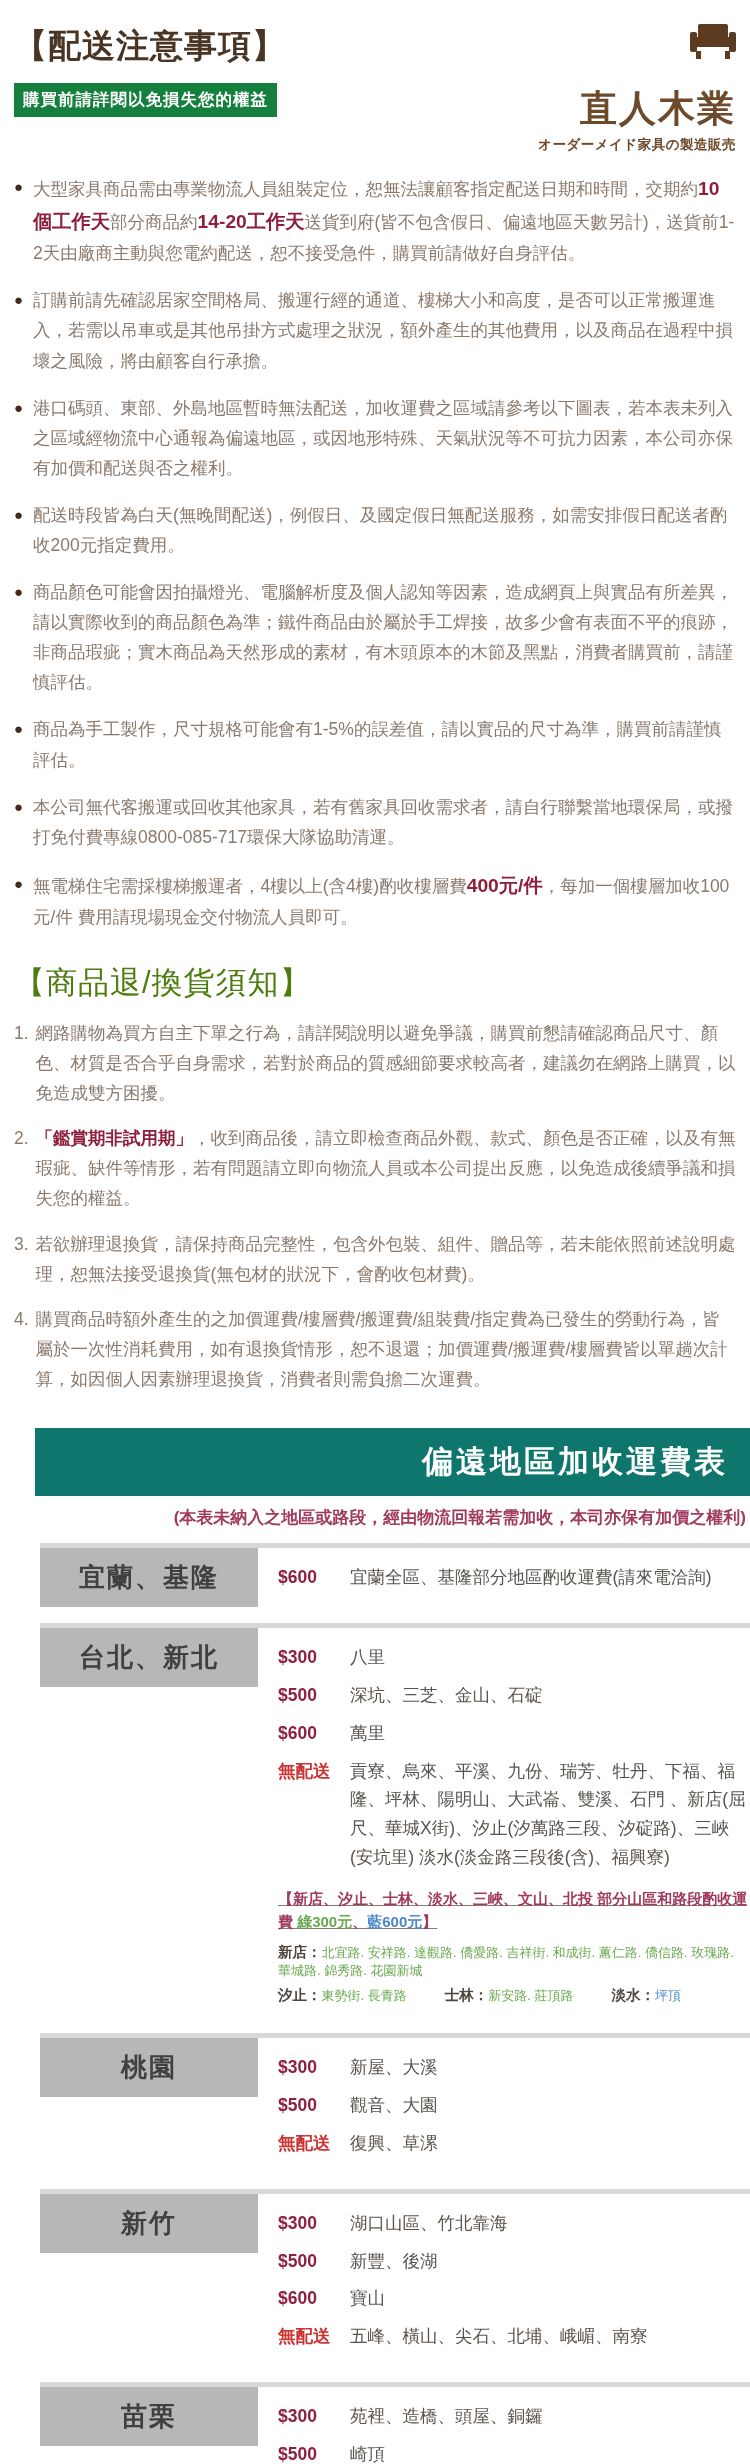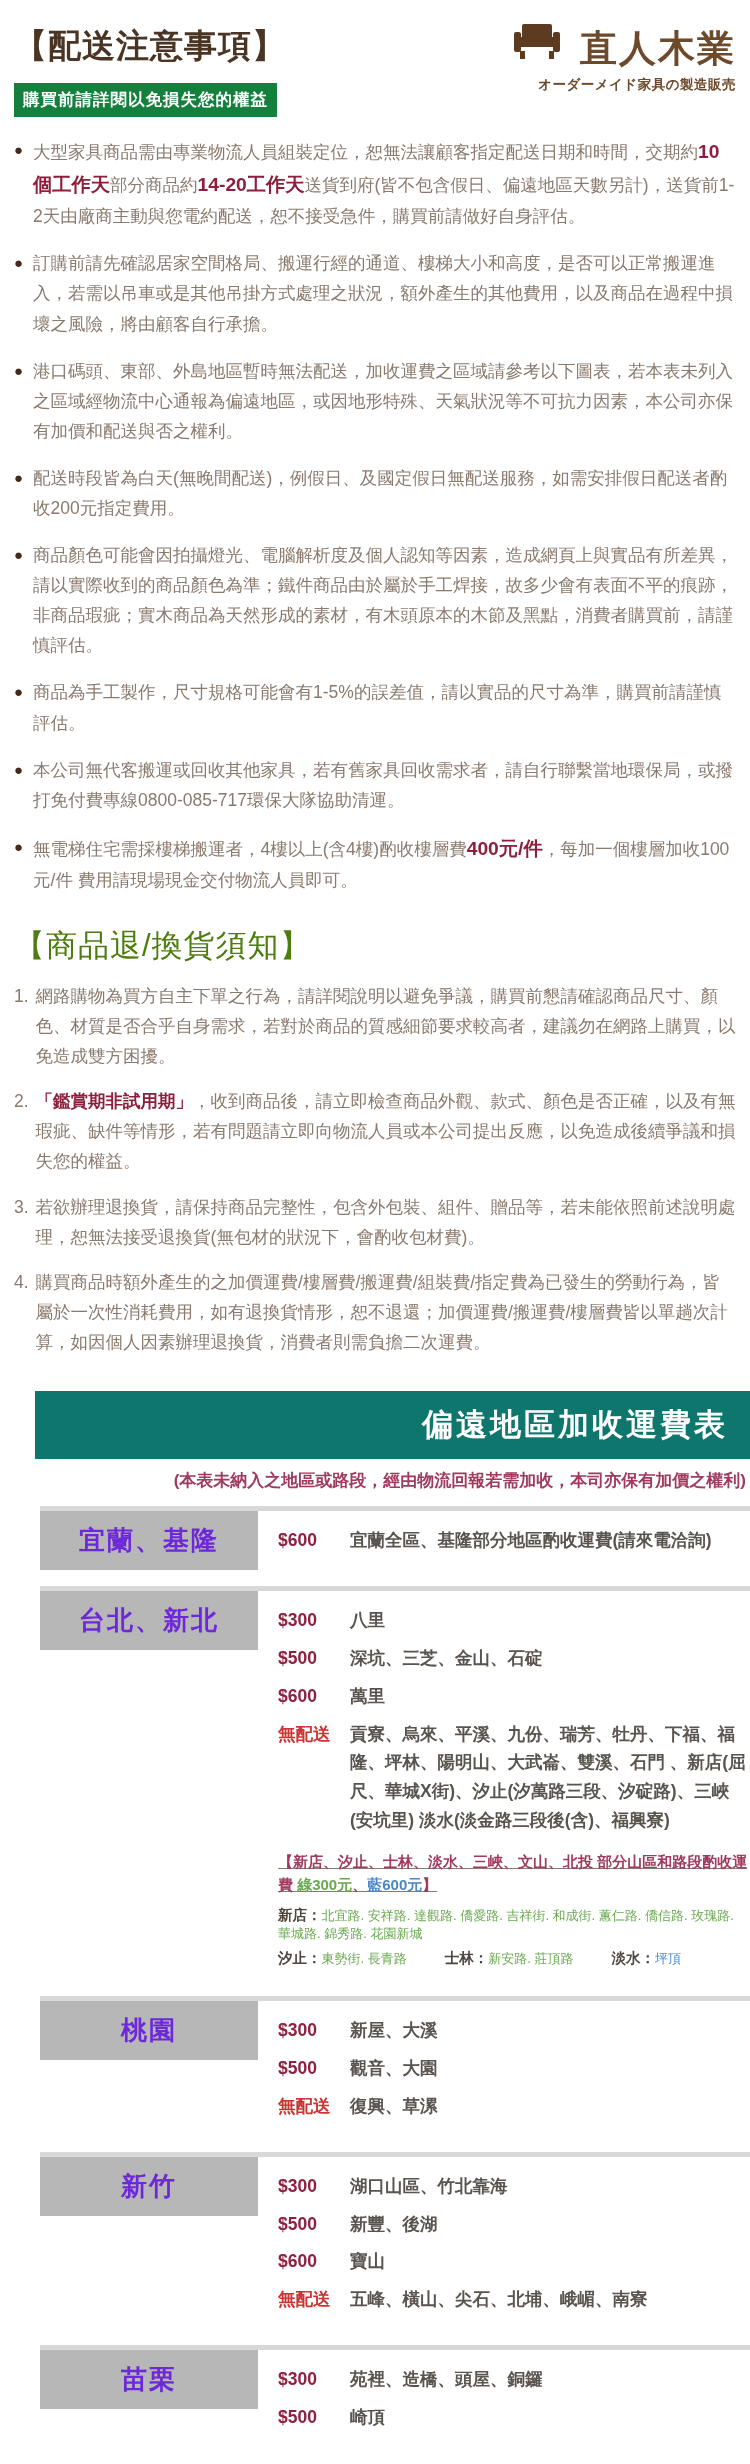--- a/index.html
+++ b/index.html
@@ -5,21 +5,21 @@
   html,body{margin:0;padding:0;background:#fff;}
   body{width:750px;font-family:"Liberation Sans","DejaVu Sans",sans-serif;color:#8a7a6d;}
   .page{padding:14px 0 34px 0;}
 
   
   .header{display:flex;justify-content:space-between;align-items:flex-start;padding:10px 14px 2px 14px;}
   .title-wrap{display:flex;align-items:center;gap:8px;flex-wrap:wrap;max-width:480px;}
   .main-title{font-size:33px;font-weight:bold;color:#4a3423;letter-spacing:1px;white-space:nowrap;}
   .badge{background:#15803d;color:#fff;font-size:16.5px;font-weight:bold;padding:6px 9px;letter-spacing:1px;margin-top:6px;}
   .brand{text-align:right;}
-  .brand-row{display:flex;align-items:flex-start;justify-content:flex-end;gap:20px;}
+  .brand-row{display:flex;align-items:flex-end;justify-content:flex-end;gap:20px;flex-direction:column;}
   .brand-name{font-size:37px;font-weight:bold;color:#6d4a2b;font-family:"Liberation Serif","DejaVu Serif",serif;letter-spacing:2px;}
   .brand-tag{font-size:13.5px;font-weight:bold;color:#6d4a2b;margin-top:2px;letter-spacing:0.5px;}
 
   
   .notices{list-style:none;margin:16px 0 0 0;padding:0 14px 0 14px;}
   .notices li{display:flex;gap:10px;margin-bottom:17px;font-size:17.5px;line-height:1.72;}
   .bullet{color:#45291a;font-size:15px;line-height:2;flex:none;}
   .em{color:#8e1f3c;font-weight:bold;font-size:1.1em;}
 
   
@@ -30,27 +30,27 @@
   .em2{color:#8e1f3c;font-weight:bold;}
 
   
   .fee-banner{margin:34px 0 0 35px;background:#0f766e;color:#fff;text-align:right;
     padding:13px 22px;font-size:31px;font-weight:bold;letter-spacing:3px;}
   .fee-note{font-size:17px;color:#a03a5e;text-align:right;margin:10px 4px 2px 0;font-weight:bold;}
 
   
   .fee-table{margin-top:8px;}
   .frow{display:flex;border-top:5px solid #d8d8d8;margin:14px 0 0 40px;}
-  .region{background:#b7b7b7;color:#6d28d9;font-weight:bold;font-size:26px;width:218px;flex:none;
+  .region{background:#b7b7b7;color:#404040;font-weight:bold;font-size:26px;width:218px;flex:none;
     display:flex;align-items:center;justify-content:center;letter-spacing:2px;padding:12px 0;align-self:flex-start;}
   .flines{flex:1;padding:10px 0 8px 20px;min-width:0;}
   .fline{display:flex;gap:16px;margin:5px 0 9px 0;font-size:17.5px;line-height:1.65;}
   .price{color:#8e2040;font-weight:bold;min-width:56px;flex:none;}
   .price.nd{color:#cc3333;}
-  .areas{color:#5a544e;font-weight:bold;}
+  .areas{color:#5a544e;}
 
   
   .tnote{margin:16px 0 6px 0;}
   .bracket{font-size:15px;font-weight:bold;line-height:1.5;text-decoration:underline;}
   .c-plum{color:#a03a5e;} .c-green{color:#6aa84f;} .c-blue{color:#4a86c8;}
   .star{color:#c07a28;font-size:13.5px;margin-top:5px;font-weight:bold;}
   .roads{margin-top:10px;font-size:13px;}
   .road-row{display:flex;gap:38px;flex-wrap:wrap;margin-top:6px;}
   .rlabel{color:#4e463f;font-weight:bold;font-size:14.5px;}
 </style>

